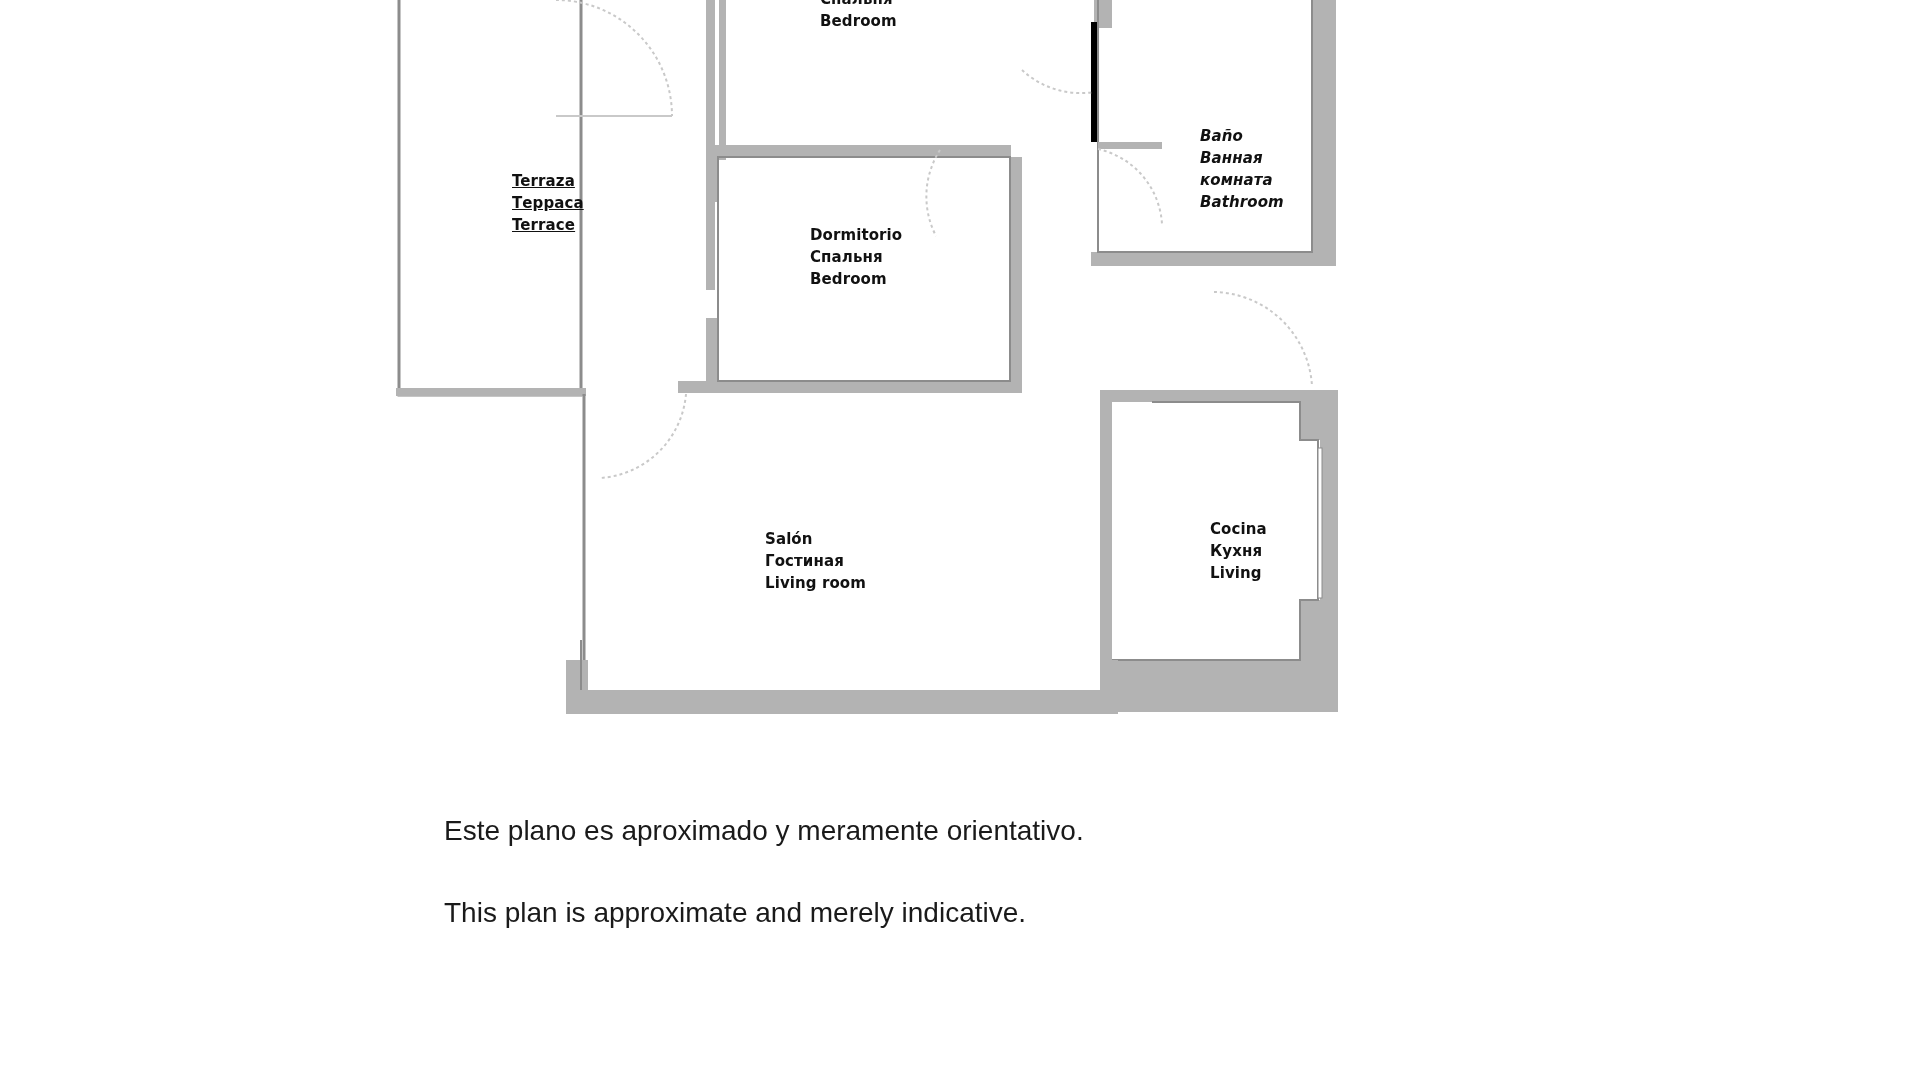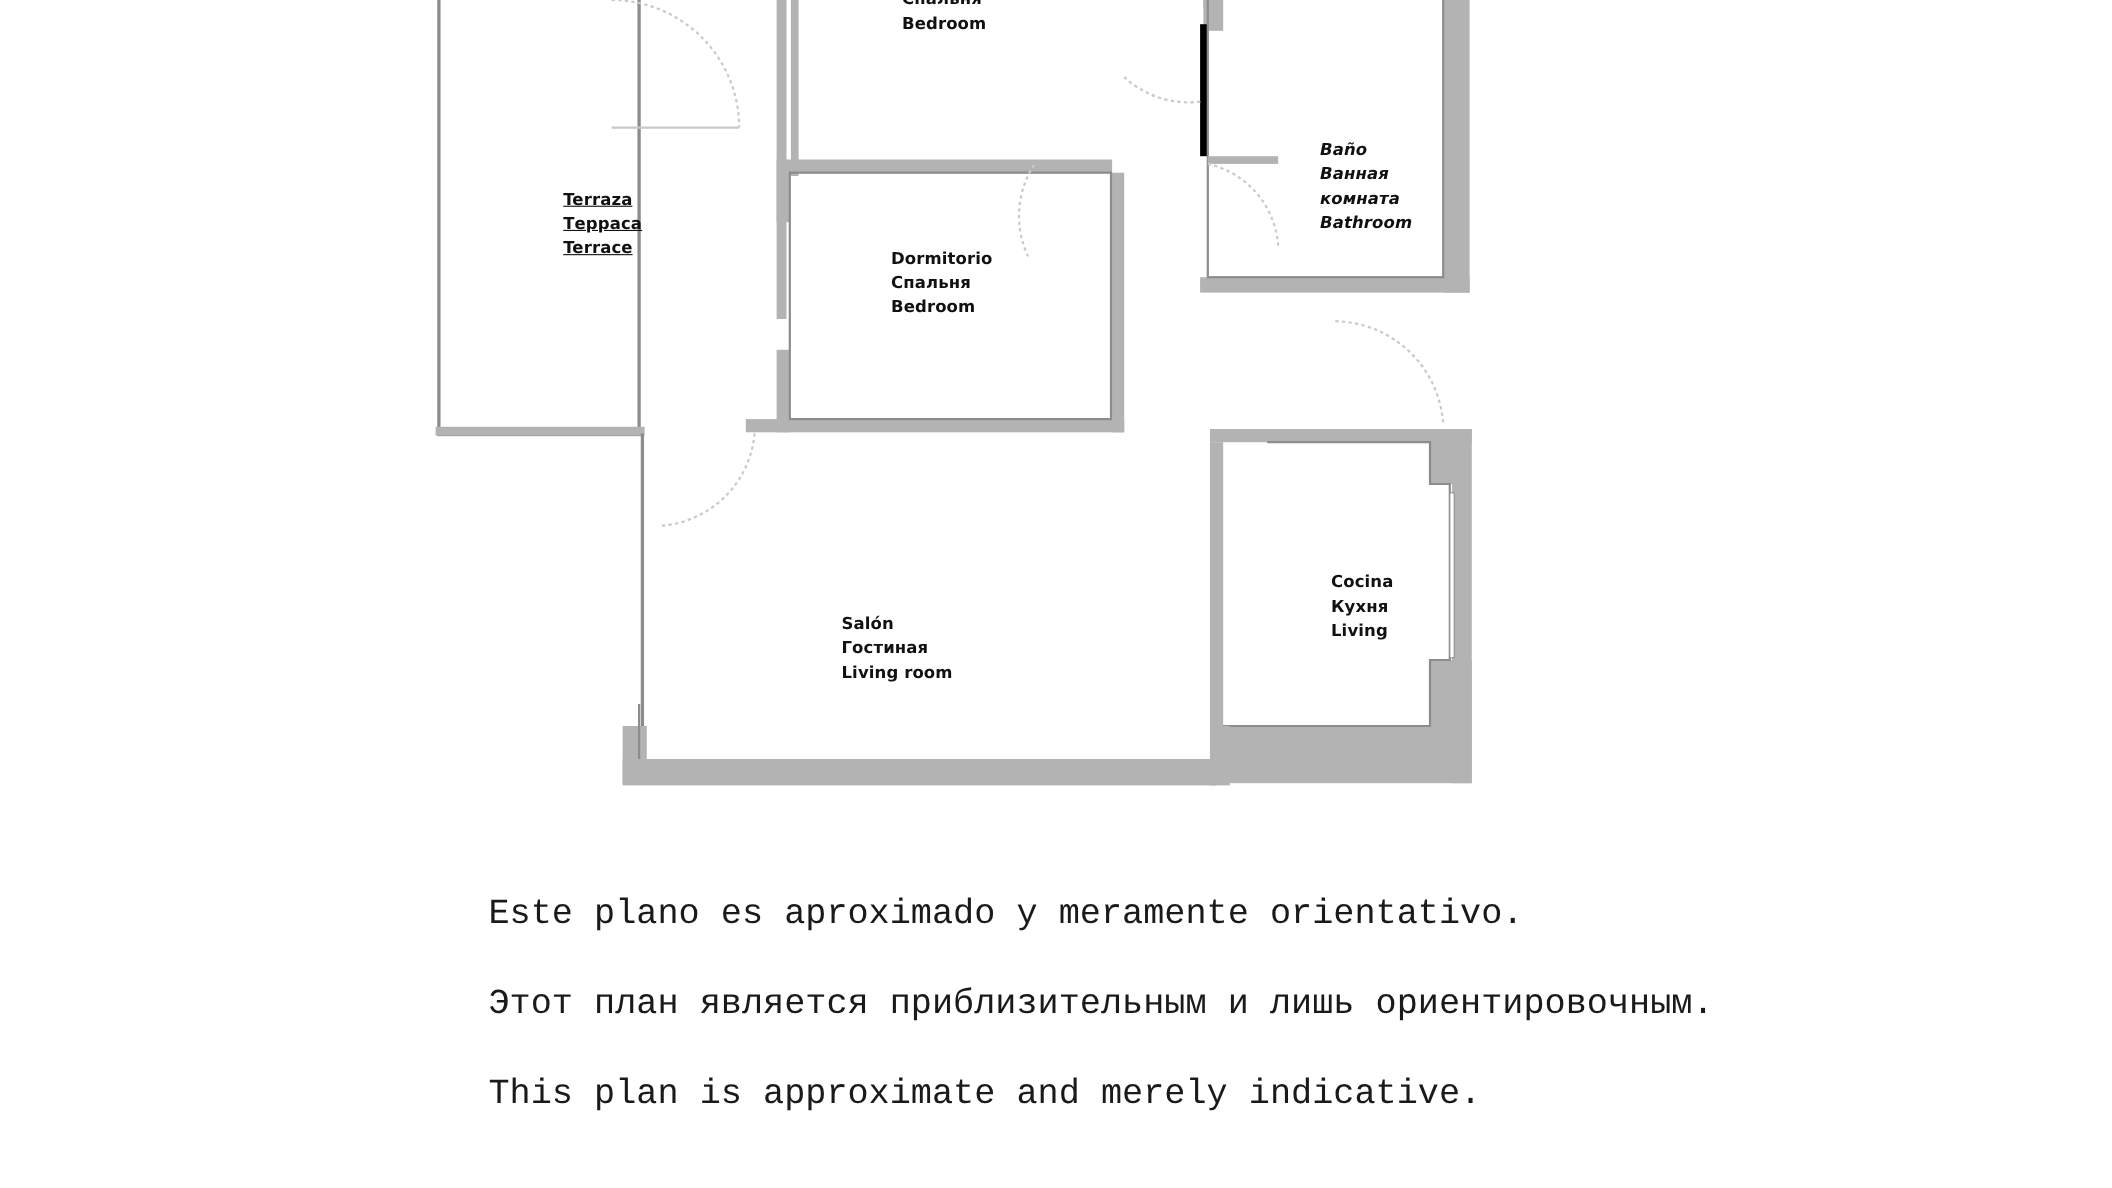--- a/index.html
+++ b/index.html
@@ -39,22 +39,22 @@
     letter-spacing: 0.1px;
   }
   
   #disclaimer {
     position: absolute;
     left: 444px;
     top: 790px;
     width: 1100px;
   }
   .disclaimer-line {
-    font-family: Liberation Mono, monospace;
-    font-size: 32px;
+    font-family: Liberation Sans, sans-serif;
+    font-size: 28px;
     line-height: 82px;
     color: #1a1a1a;
     white-space: nowrap;
   }
 </style>
 </head>
 <body>
 
 <div id="page">
 
@@ -171,27 +171,26 @@
 Terrace</div>
     <div class="room-label" style="left:820px; top:-12px;">Спальня
 Bedroom</div>
     <div class="room-label" style="left:810px; top:224px;">Dormitorio
 Спальня
 Bedroom</div>
     <div class="room-label" style="left:1200px; top:125px;font-style:italic;">Baño
 Ванная
 комната
 Bathroom</div>
-    <div class="room-label" style="left:765px; top:556px;">Salón
+    <div class="room-label" style="left:765px; top:528px;">Salón
 Гостиная
 Living room</div>
     <div class="room-label" style="left:1210px; top:518px;">Cocina
 Кухня
 Living</div>
   </div>
 
   <div id="disclaimer">
     <div class="disclaimer-line">Este plano es aproximado y meramente orientativo.</div>
-    <div class="disclaimer-line">Этот план является приблизительным и лишь ориентировочным.</div>
     <div class="disclaimer-line">This plan is approximate and merely indicative.</div>
   </div>
 
 </div>
 
 </body></html>

